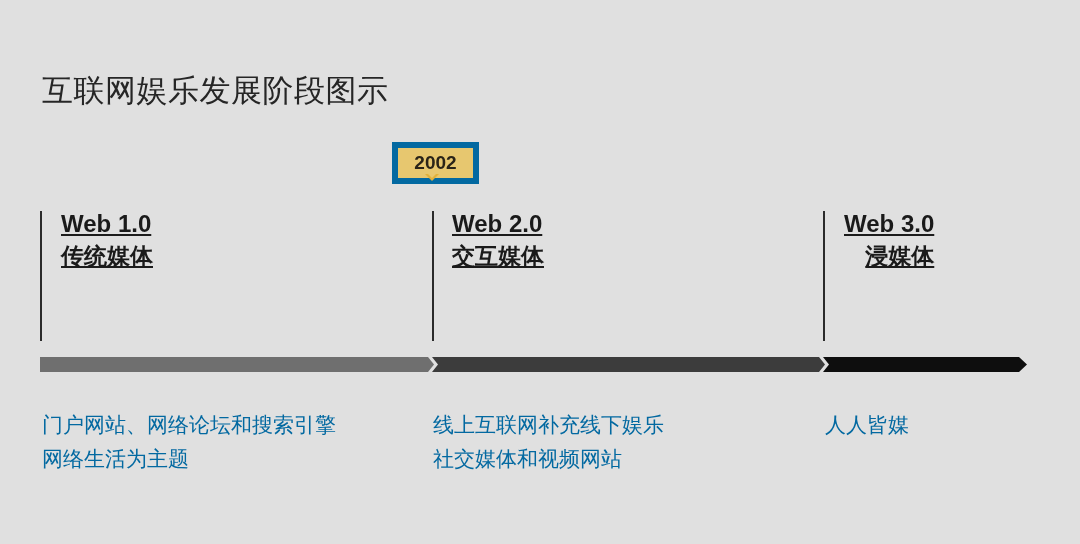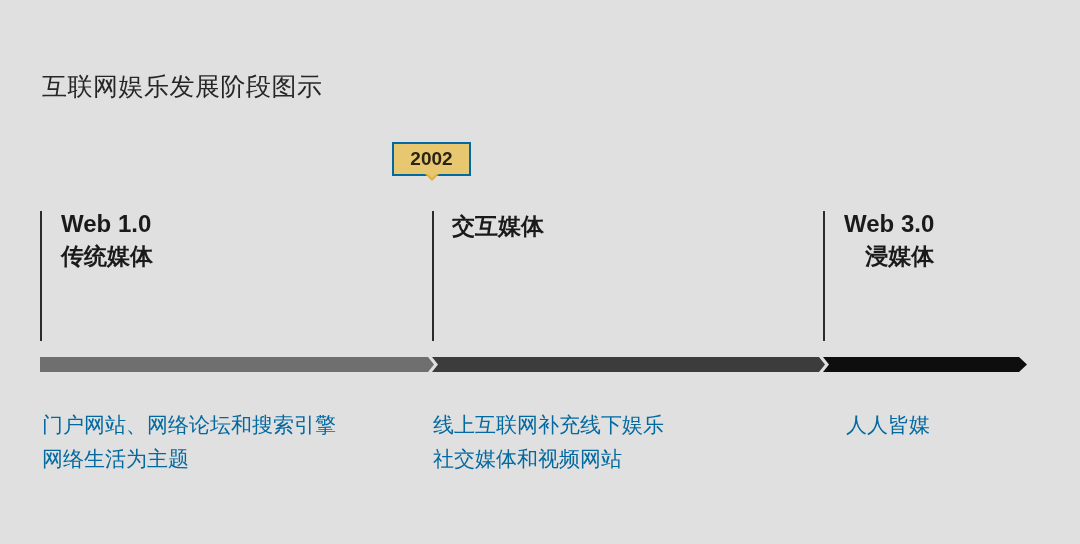--- a/index.html
+++ b/index.html
@@ -6,28 +6,28 @@
   body {
     width: 1080px; height: 544px;
     background: #e0e0e0;
     position: relative;
     overflow: hidden;
     font-family: "DejaVu Sans", "Liberation Sans", sans-serif;
     color: #1c1c1c;
   }
   .title {
     position: absolute; left: 42px; top: 70px;
-    font-size: 25px; color: #262626; letter-spacing: 0.5px;
+    font-size: 31px; color: #262626; letter-spacing: 0.5px;
     white-space: nowrap;
   }
   .tooltip {
     position: absolute; left: 392px; top: 142px;
     width: 75px; height: 30px;
     background: #e7c76f;
-    border: 2px solid #0369a1;
+    border: 6px solid #0369a1;
     box-sizing: content-box;
     display: flex; align-items: center; justify-content: center;
     font-family: "Liberation Sans", sans-serif;
     font-weight: bold; font-size: 19px; color: #2a2418;
   }
   .tooltip-pointer {
     position: absolute; left: 425px; top: 174px;
     width: 0; height: 0;
     border-left: 7px solid transparent;
     border-right: 7px solid transparent;
@@ -40,20 +40,21 @@
     border-right: 5px solid transparent;
     border-top: 5px solid #e7c76f;
   }
   .vline {
     position: absolute; top: 211px; width: 2px; height: 130px;
     background: #2b2b2b;
   }
   .stage-head {
     position: absolute; top: 209px;
     white-space: nowrap;
+    text-decoration: underline;
   }
   .stage-web {
     font-family: "Liberation Sans", sans-serif;
     font-weight: bold; font-size: 24px; line-height: 30px; color: #1a1a1a;
   }
   .stage-cn {
     font-size: 23px; line-height: 34px; font-weight: bold; color: #1a1a1a; text-align: right;
   }
   .bar {
     position: absolute; top: 357px; height: 15px;
@@ -77,20 +78,21 @@
 <div class="tooltip-pointer-inner"></div>
 
 <div class="vline" style="left:40px;"></div>
 <div class="stage-head" style="left:61px;">
   <div class="stage-web">Web 1.0</div>
   <div class="stage-cn">传统媒体</div>
 </div>
 
 <div class="vline" style="left:432px;"></div>
 <div class="stage-head" style="left:452px;">
+  <div class="stage-web">Web 2.0</div>
   <div class="stage-cn">交互媒体</div>
 </div>
 
 <div class="vline" style="left:823px;"></div>
 <div class="stage-head" style="left:844px;">
   <div class="stage-web">Web 3.0</div>
   <div class="stage-cn">浸媒体</div>
 </div>
 
 <div class="bar" style="left:40px;">
@@ -102,15 +104,15 @@
 </div>
 
 <div class="desc" style="left:42px;">
   <div>门户网站、网络论坛和搜索引擎</div>
   <div>网络生活为主题</div>
 </div>
 <div class="desc" style="left:433px;">
   <div>线上互联网补充线下娱乐</div>
   <div>社交媒体和视频网站</div>
 </div>
-<div class="desc" style="left:846px;text-align:right;">
+<div class="desc" style="left:825px;text-align:right;">
   <div>人人皆媒</div>
 </div>
 
 </body></html>

